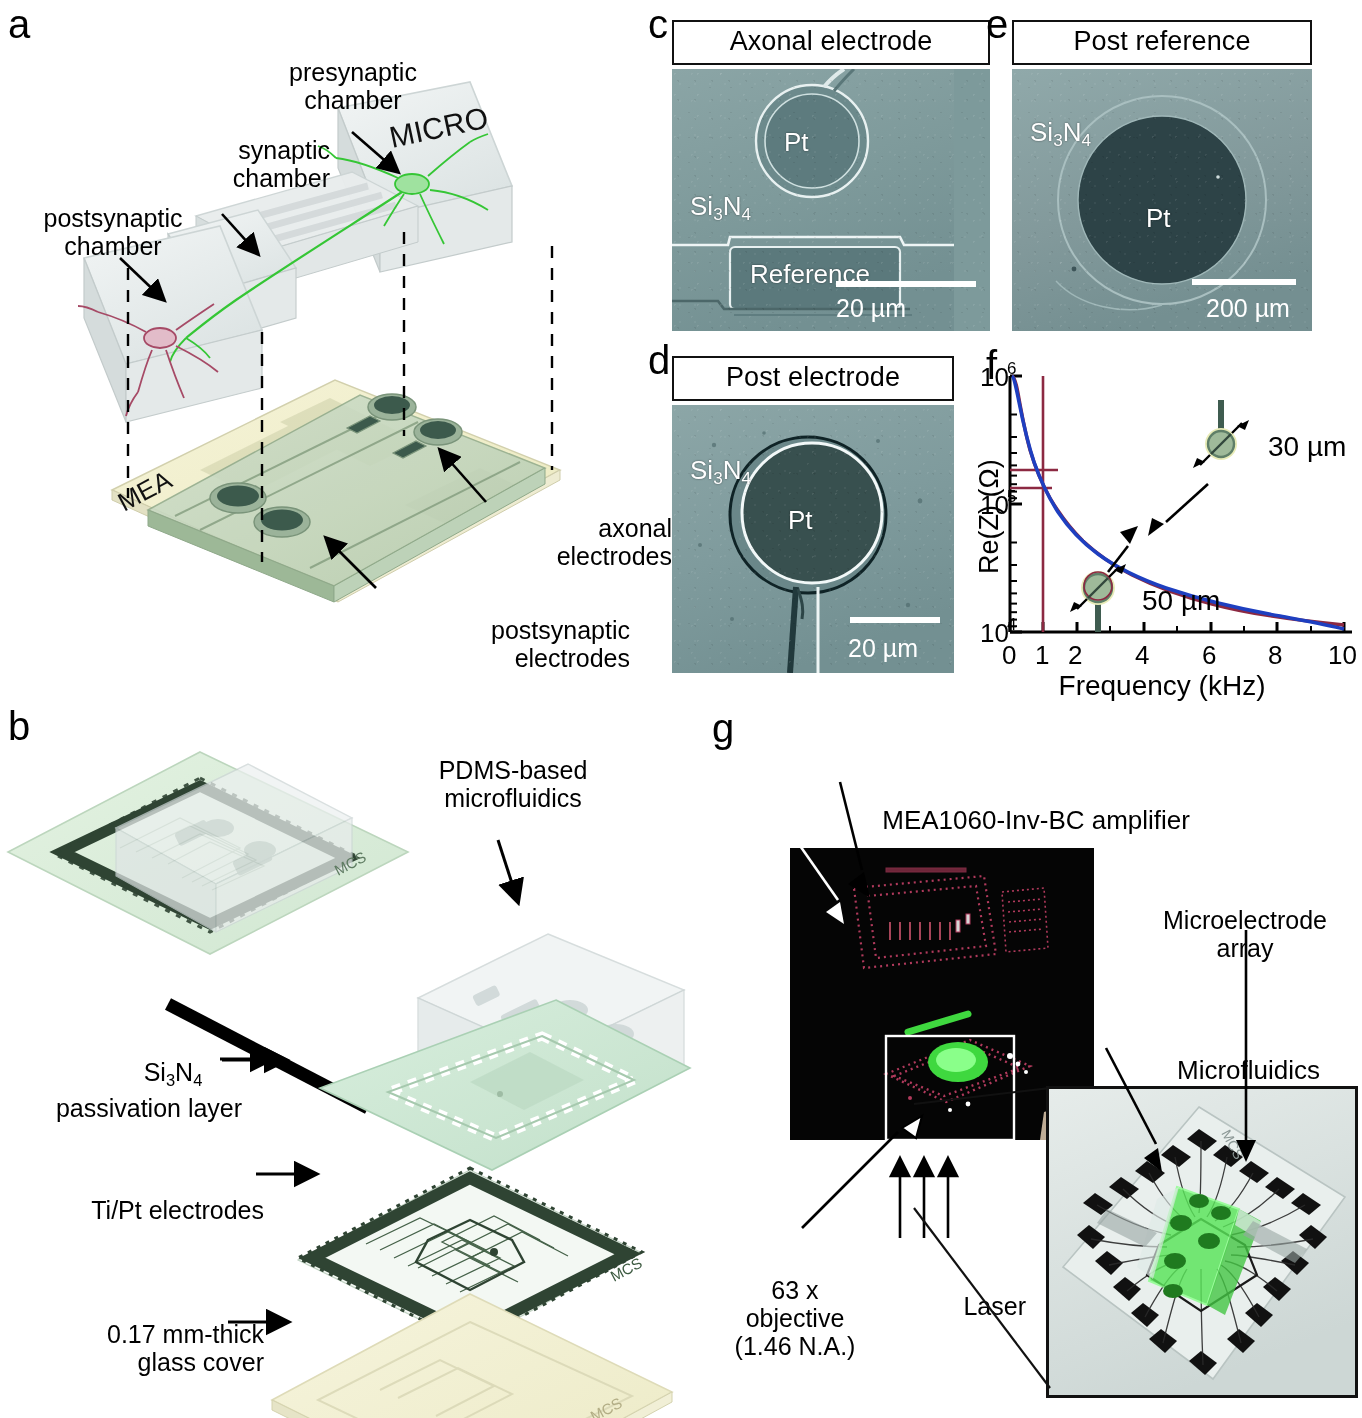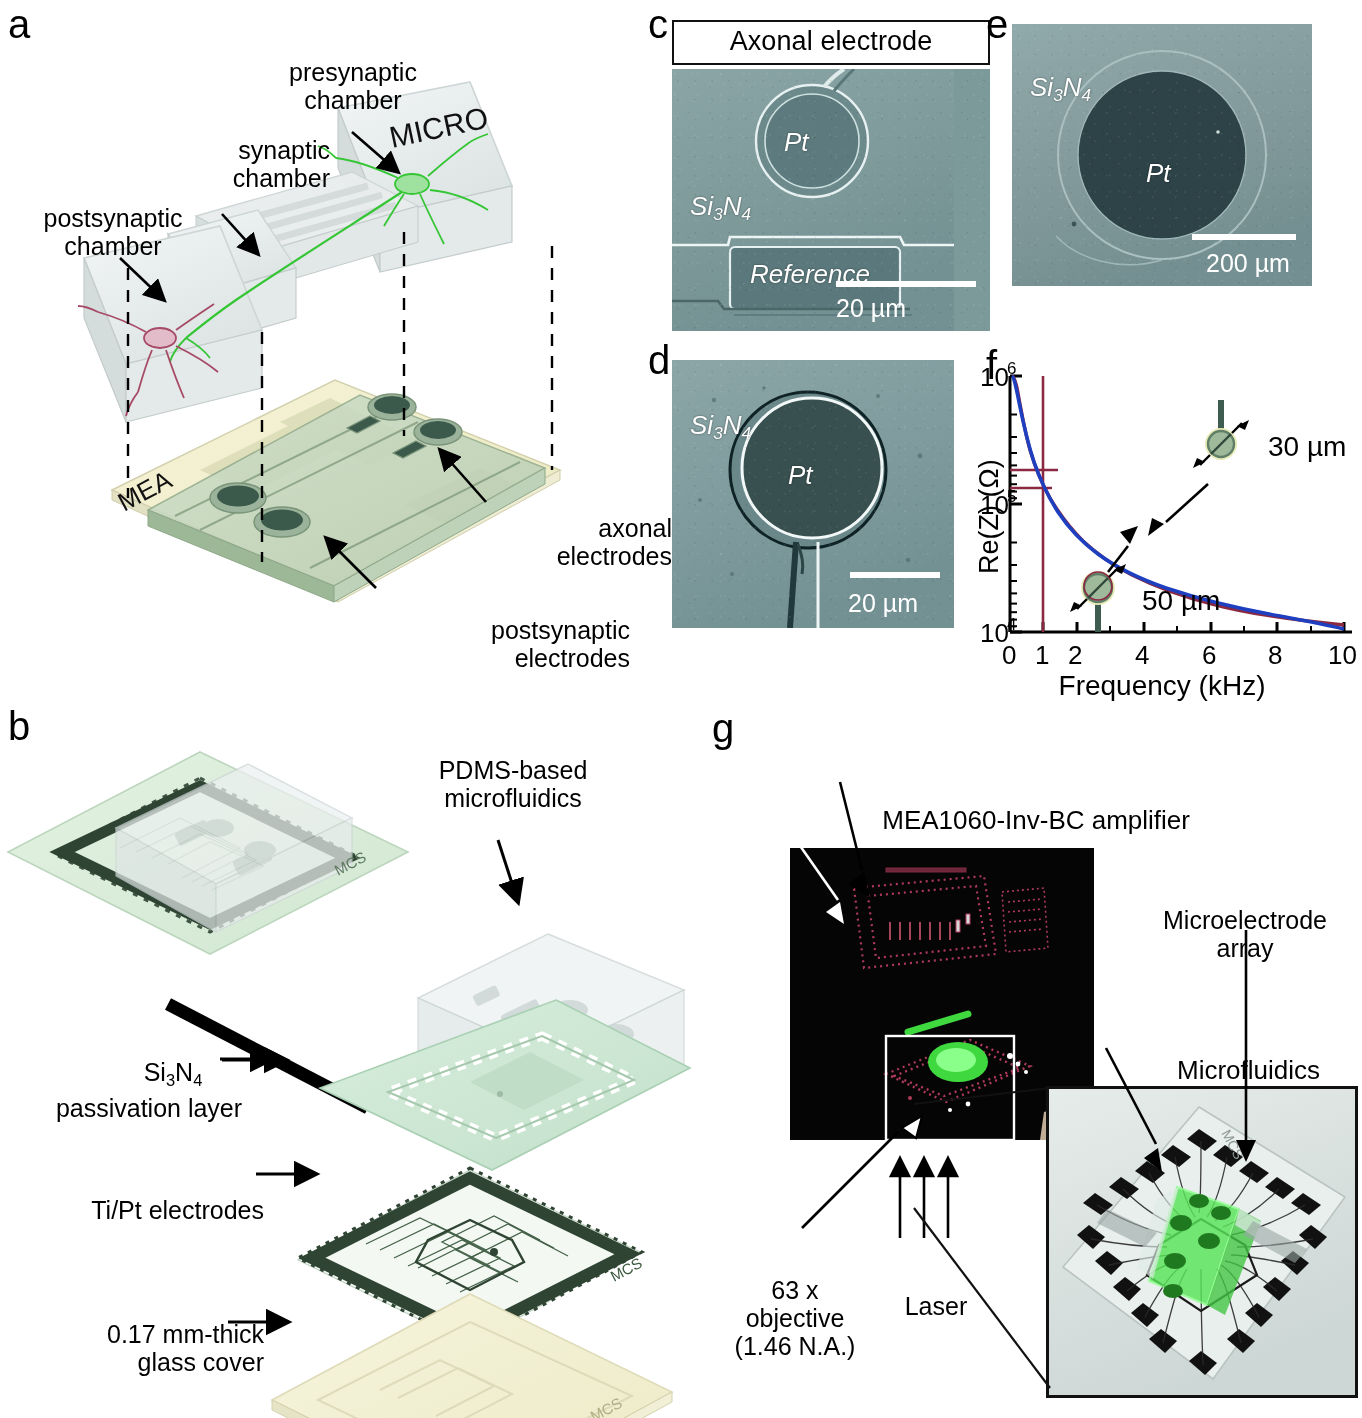--- a/index.html
+++ b/index.html
@@ -18,21 +18,21 @@
   }
   .lbl.left { text-align:right; }
   .sub { font-size:0.66em; vertical-align:-0.28em; }
 
   
   .sem-title {
     border:2.5px solid #111; background:#fff; text-align:center;
     font-size:27px; padding:4px 0 6px 0; letter-spacing:0.1px;
   }
   .sem-img { position:relative; overflow:hidden; background:#7d9a9b; }
-  .sem-text { position:absolute; color:#fff; font-size:26px; text-shadow:0 0 2px rgba(0,0,0,.55);font-style:italic; }
+  .sem-text { position:absolute; color:#fff; font-size:26px; text-shadow:0 0 2px rgba(0,0,0,.55); }
   .scalebar { position:absolute; background:#fff; height:6px; }
   .scaletext { position:absolute; color:#fff; font-size:25px; }
 
   .grain { position:absolute; inset:0; opacity:.55;
     background-image:
       radial-gradient(circle at 12% 22%, rgba(255,255,255,.16) 0 1px, transparent 1px),
       radial-gradient(circle at 37% 61%, rgba(0,0,0,.13) 0 1px, transparent 1px),
       radial-gradient(circle at 68% 18%, rgba(255,255,255,.13) 0 1px, transparent 1px),
       radial-gradient(circle at 83% 74%, rgba(0,0,0,.12) 0 1px, transparent 1px),
       radial-gradient(circle at 52% 88%, rgba(255,255,255,.10) 0 1px, transparent 1px);
@@ -238,20 +238,21 @@
     <div class="sem-text" style="left:18px; top:122px;">Si<span class="sub">3</span>N<span class="sub">4</span></div>
     <div class="sem-text" style="left:78px; top:190px;">Reference</div>
     <div class="scalebar" style="left:164px; right:14px; bottom:44px;"></div>
     <div class="scaletext" style="left:164px; bottom:8px;">20 µm</div>
   </div>
 </div>
 
 <div class="abs panel-letter" style="left:986px; top:4px;">e</div>
 
 <div class="abs" style="left:1012px; top:20px; width:300px;">
+  <div class="sem-title">Post reference</div>
   <div class="sem-img" style="height:262px; margin-top:4px;">
     <svg width="300" height="262" viewBox="0 0 300 262" style="position:absolute;inset:0;">
       <defs>
         <linearGradient id="semE" x1="0" y1="0" x2="0.35" y2="1">
           <stop offset="0%" stop-color="#90a9aa"></stop>
             <stop offset="60%" stop-color="#82999b"></stop>
             <stop offset="100%" stop-color="#748f91"></stop>
         </linearGradient>
       </defs>
       <rect width="300" height="262" fill="url(#semE)"></rect>
@@ -268,20 +269,21 @@
     <div class="sem-text" style="left:18px; top:48px;">Si<span class="sub">3</span>N<span class="sub">4</span></div>
     <div class="sem-text" style="left:134px; top:134px;">Pt</div>
     <div class="scalebar" style="left:180px; right:16px; bottom:46px;"></div>
     <div class="scaletext" style="left:162px; bottom:8px;margin-left:32px;">200 µm</div>
   </div>
 </div>
 
 <div class="abs panel-letter" style="left:648px; top:340px;">d</div>
 
 <div class="abs" style="left:672px; top:356px; width:282px;">
+  <div class="sem-title">Post electrode</div>
   <div class="sem-img" style="height:268px; margin-top:4px;">
     <svg width="282" height="268" viewBox="0 0 282 268" style="position:absolute;inset:0;">
       <defs>
         <linearGradient id="semD" x1="0" y1="0" x2="0.4" y2="1">
           <stop offset="0%" stop-color="#8ca6a7"></stop>
             <stop offset="55%" stop-color="#7f9b9d"></stop>
             <stop offset="100%" stop-color="#739092"></stop>
         </linearGradient>
       </defs>
       <rect width="282" height="268" fill="url(#semD)"></rect>
@@ -651,21 +653,21 @@
 <svg class="abs" style="left:886px; top:1152px; width:120px; height:90px;">
   <g stroke="#000" stroke-width="2.6" fill="#000">
     <line x1="14" y1="86" x2="14" y2="16"></line>
       <path d="M14,6 l9,18 -18,0 z"></path>
     <line x1="38" y1="86" x2="38" y2="16"></line>
       <path d="M38,6 l9,18 -18,0 z"></path>
     <line x1="62" y1="86" x2="62" y2="16"></line>
       <path d="M62,6 l9,18 -18,0 z"></path>
   </g>
 </svg>
-<div class="abs lbl" style="left:846px; top:1256px; width:180px;">Laser</div>
+<div class="abs lbl" style="left:846px; top:1256px; width:180px;text-align:right;">Laser</div>
 
 <svg class="abs" style="left:770px; top:1110px; width:200px; height:130px;">
   <line x1="32" y1="118" x2="128" y2="22" stroke="#000" stroke-width="2.6"></line>
   <path d="M132,18 l20,-12 -6,22 z" fill="#fff" stroke="#000" stroke-width="2"></path>
 </svg>
 <div class="abs lbl" style="left:690px; top:1240px; width:210px;">
   <div>63 x</div>
   <div>objective</div>
   <div>(1.46 N.A.)</div>
 </div>

